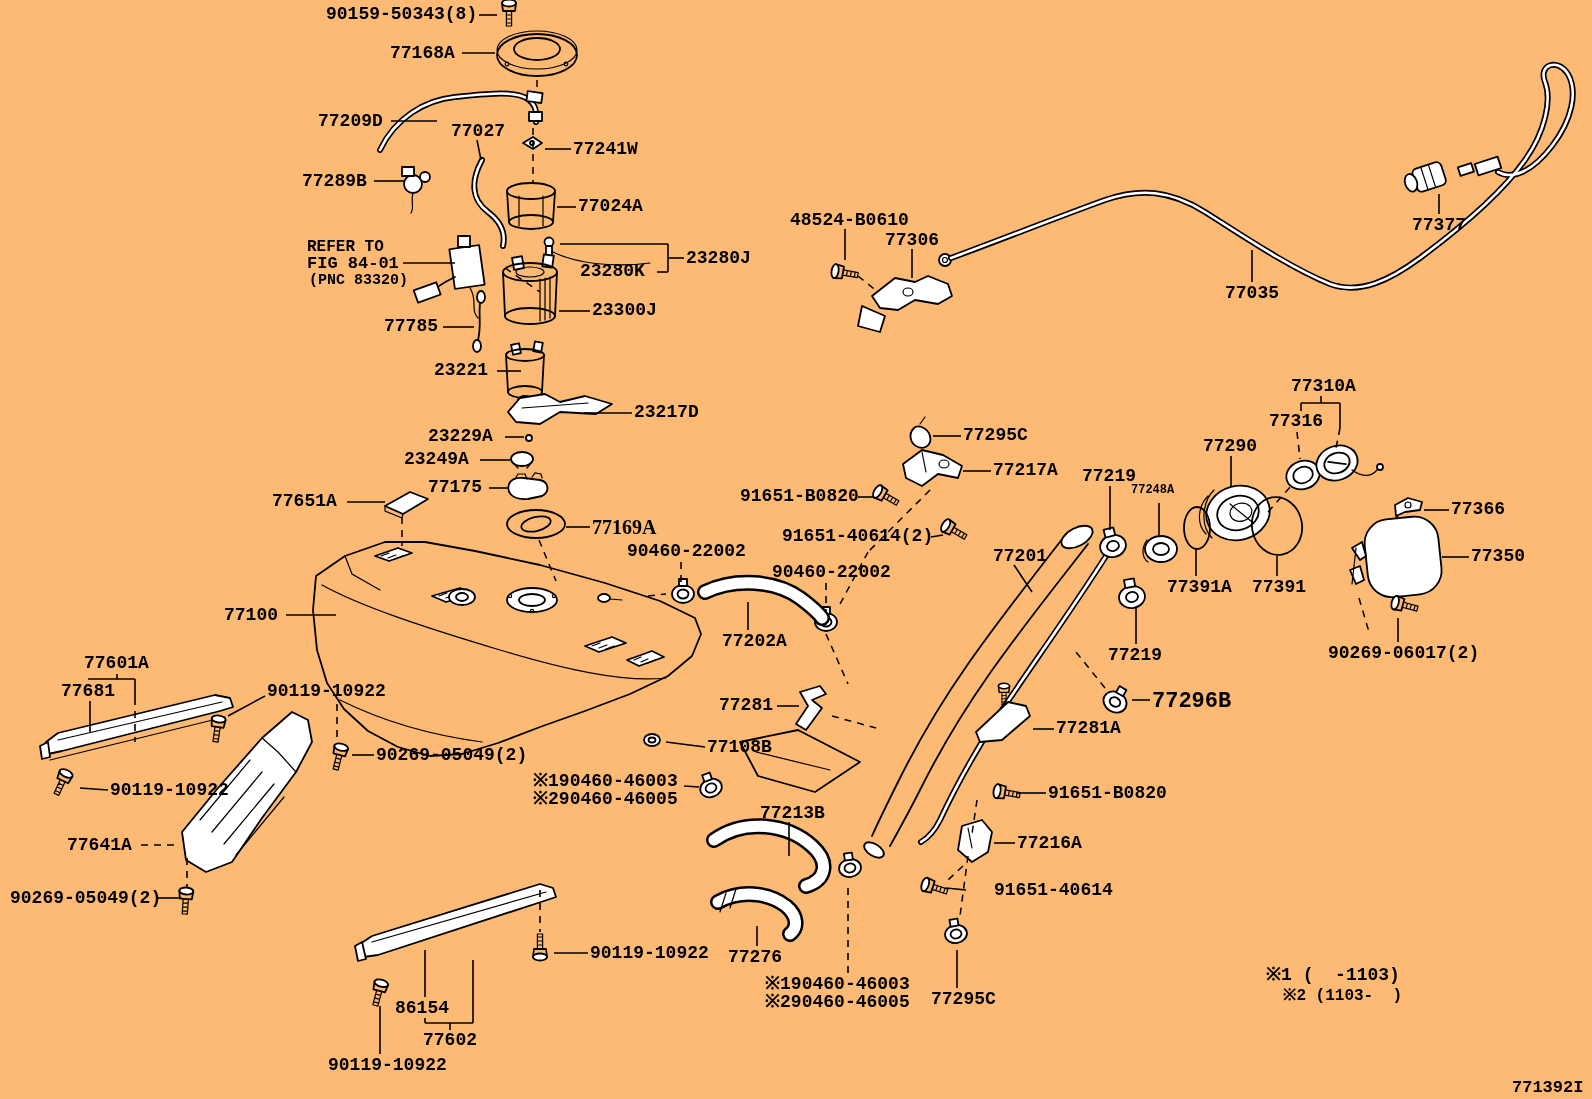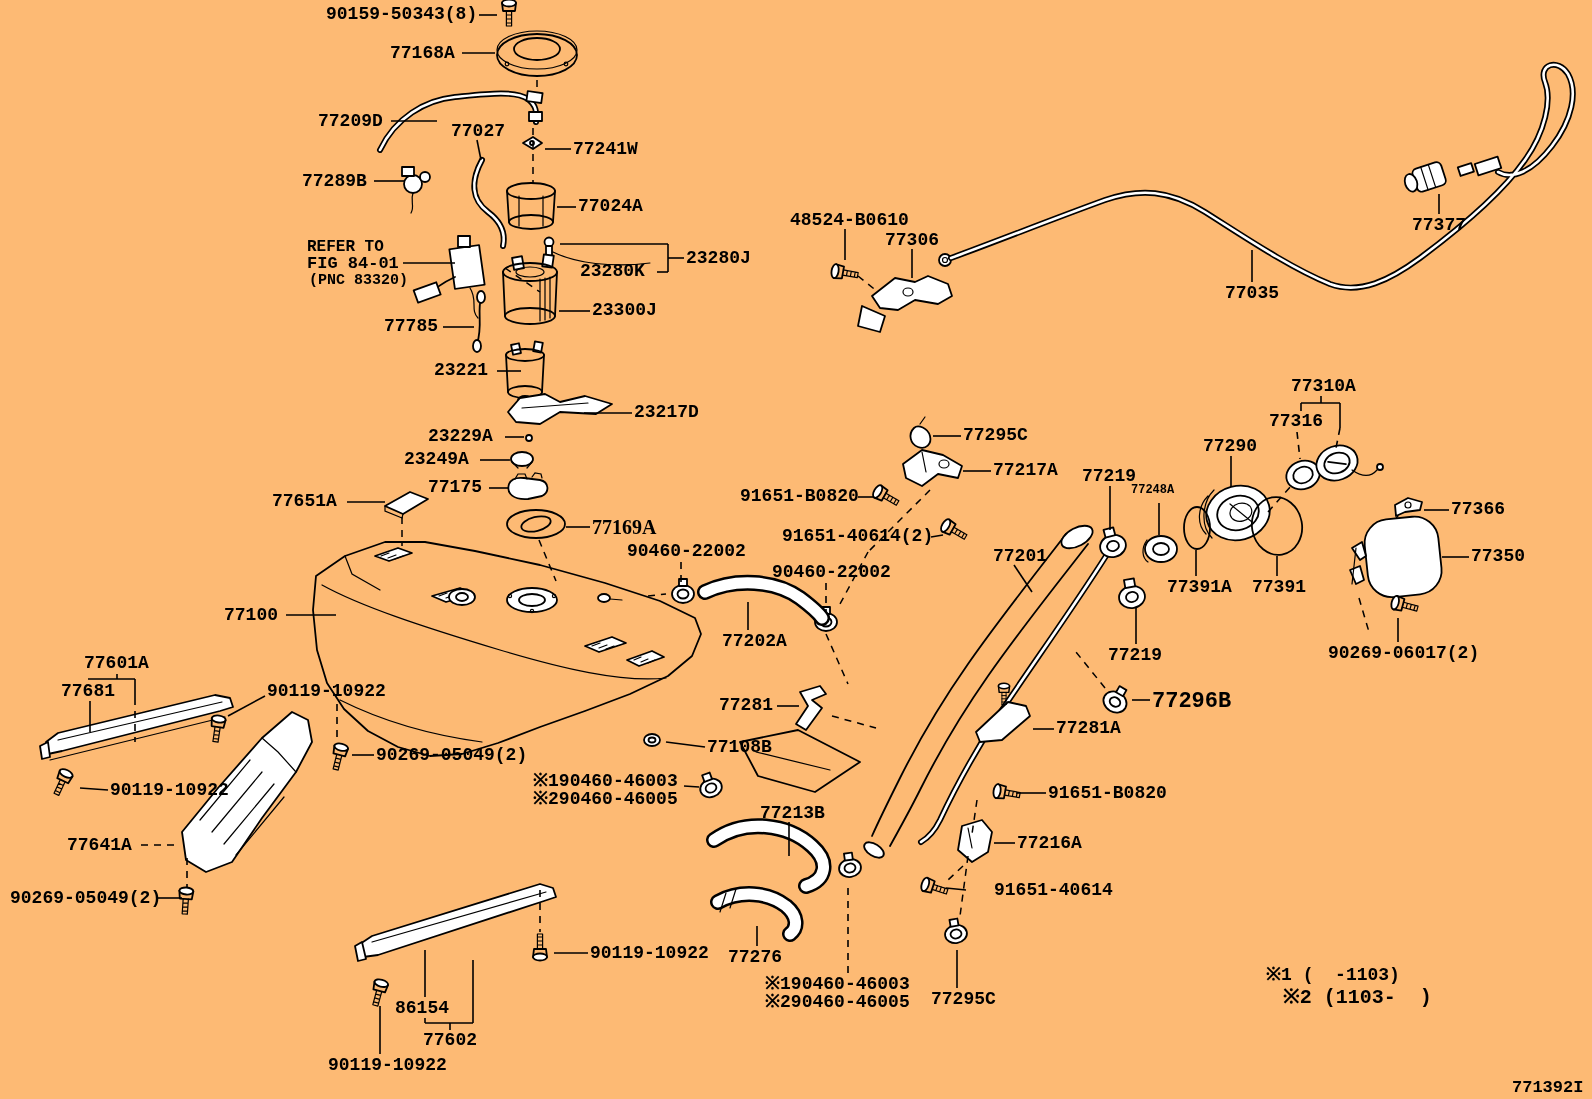--- a/index.html
+++ b/index.html
@@ -444,16 +444,16 @@
       <span class="lbl" style="left: 760px; top: 804px; font-size: 18px;">77213B</span>
       <span class="lbl" style="left: 728px; top: 948px; font-size: 18px;">77276</span>
       <span class="lbl" style="left: 765px; top: 975px; font-size: 18px;">※190460-46003</span>
       <span class="lbl" style="left: 765px; top: 993px; font-size: 18px;">※290460-46005</span>
       <span class="lbl" style="left: 931px; top: 990px; font-size: 18px;">77295C</span>
       <span class="lbl" style="left: 590px; top: 944px; font-size: 18px;">90119-10922</span>
       <span class="lbl" style="left: 395px; top: 999px; font-size: 18px;">86154</span>
       <span class="lbl" style="left: 423px; top: 1031px; font-size: 18px;">77602</span>
       <span class="lbl" style="left: 328px; top: 1056px; font-size: 18px;">90119-10922</span>
       <span class="lbl" style="left: 1266px; top: 966px; font-size: 18px;">※1 (  -1103)</span>
-      <span class="lbl" style="left: 1283px; top: 988px; font-size: 20px;">※2 (1103-  )</span>
+      <span class="lbl" style="left: 1283px; top: 988px; font-size: 16px;">※2 (1103-  )</span>
       <span class="lbl" style="left: 1512px; top: 1079px; font-size: 17px;">771392I</span>
     </div>
 </div>
 
 </body></html>

